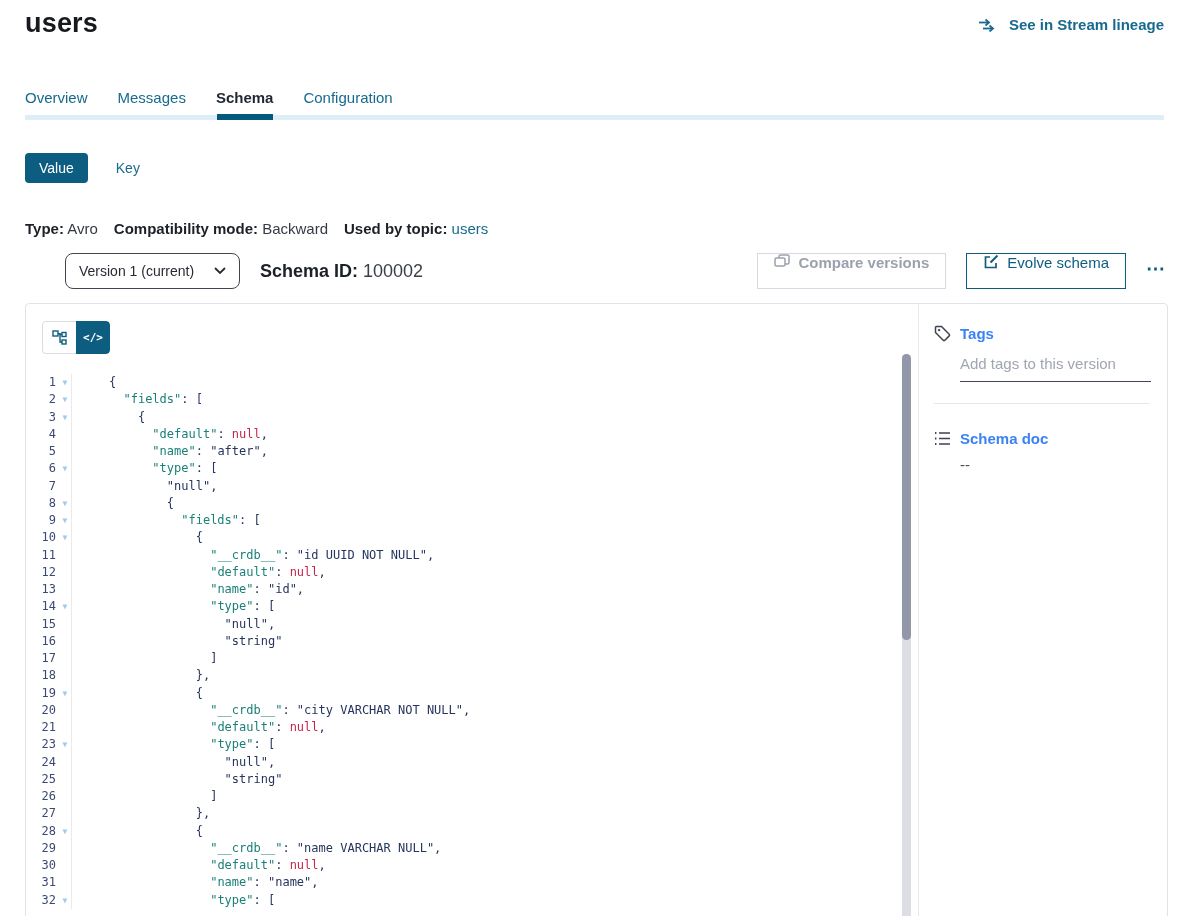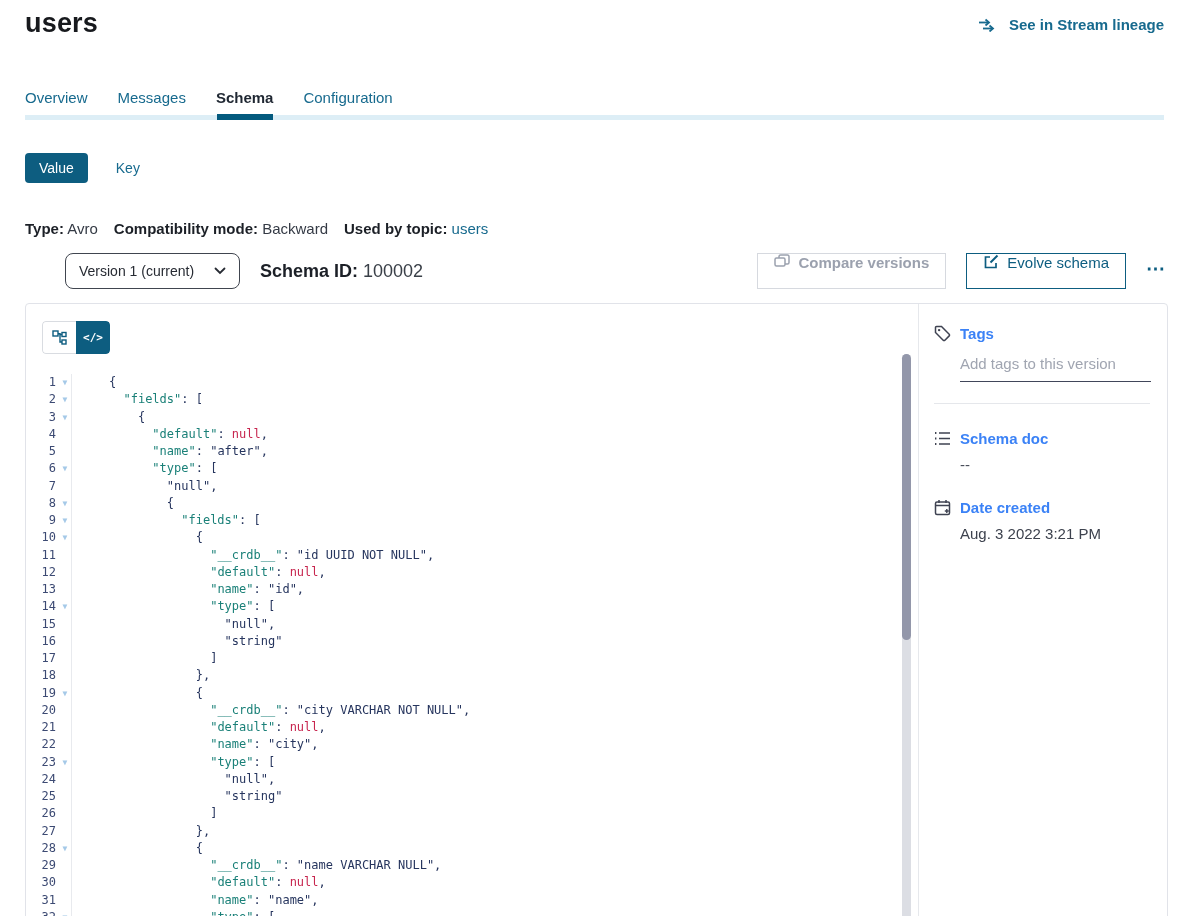--- a/index.html
+++ b/index.html
@@ -184,21 +184,20 @@
         <div class="line"><span class="ln">12</span><span class="fold"></span><span class="src">              <span class="k">"default"</span>: <span class="n">null</span>,</span></div>
         <div class="line"><span class="ln">13</span><span class="fold"></span><span class="src">              <span class="k">"name"</span>: "id",</span></div>
         <div class="line"><span class="ln">14</span><span class="fold">▼</span><span class="src">              <span class="k">"type"</span>: [</span></div>
         <div class="line"><span class="ln">15</span><span class="fold"></span><span class="src">                "null",</span></div>
         <div class="line"><span class="ln">16</span><span class="fold"></span><span class="src">                "string"</span></div>
         <div class="line"><span class="ln">17</span><span class="fold"></span><span class="src">              ]</span></div>
         <div class="line"><span class="ln">18</span><span class="fold"></span><span class="src">            },</span></div>
         <div class="line"><span class="ln">19</span><span class="fold">▼</span><span class="src">            {</span></div>
         <div class="line"><span class="ln">20</span><span class="fold"></span><span class="src">              <span class="k">"__crdb__"</span>: "city VARCHAR NOT NULL",</span></div>
         <div class="line"><span class="ln">21</span><span class="fold"></span><span class="src">              <span class="k">"default"</span>: <span class="n">null</span>,</span></div>
-        <div class="line"><span class="ln">22</span><span class="fold"></span><span class="src">              <span class="k">"name"</span>: "city",</span></div>
         <div class="line"><span class="ln">23</span><span class="fold">▼</span><span class="src">              <span class="k">"type"</span>: [</span></div>
         <div class="line"><span class="ln">24</span><span class="fold"></span><span class="src">                "null",</span></div>
         <div class="line"><span class="ln">25</span><span class="fold"></span><span class="src">                "string"</span></div>
         <div class="line"><span class="ln">26</span><span class="fold"></span><span class="src">              ]</span></div>
         <div class="line"><span class="ln">27</span><span class="fold"></span><span class="src">            },</span></div>
         <div class="line"><span class="ln">28</span><span class="fold">▼</span><span class="src">            {</span></div>
         <div class="line"><span class="ln">29</span><span class="fold"></span><span class="src">              <span class="k">"__crdb__"</span>: "name VARCHAR NULL",</span></div>
         <div class="line"><span class="ln">30</span><span class="fold"></span><span class="src">              <span class="k">"default"</span>: <span class="n">null</span>,</span></div>
         <div class="line"><span class="ln">31</span><span class="fold"></span><span class="src">              <span class="k">"name"</span>: "name",</span></div>
         <div class="line"><span class="ln">32</span><span class="fold">▼</span><span class="src">              <span class="k">"type"</span>: [</span></div>
@@ -227,27 +226,14 @@
           <svg width="17" height="15" viewBox="0 0 17 15" fill="none" stroke="currentColor" stroke-width="1.6">
             <path d="M5 2 H16 M5 7.5 H16 M5 13 H16"></path>
             <path d="M1 2 H2.4 M1 7.5 H2.4 M1 13 H2.4" stroke-width="2"></path>
           </svg>
         </span>
         <span>Schema doc</span>
       </div>
       <div class="side-value">--</div>
     </div>
 
-    <div class="side-section">
-      <div class="side-head">
-        <span class="side-icon">
-          <svg width="17" height="17" viewBox="0 0 17 17" fill="none" stroke="currentColor" stroke-width="1.5">
-            <rect x="1.5" y="3" width="14" height="12.5" rx="1.5"></rect>
-            <path d="M1.5 6.5 H15.5 M5 1 V4 M12 1 V4"></path>
-            <path d="M12.8 10 V14 M10.8 12 H14.8" stroke-width="1.4"></path>
-          </svg>
-        </span>
-        <span>Date created</span>
-      </div>
-      <div class="side-value" style="color:#3d424e;">Aug. 3 2022 3:21 PM</div>
-    </div>
   </div>
 </div>
 
 </body></html>

